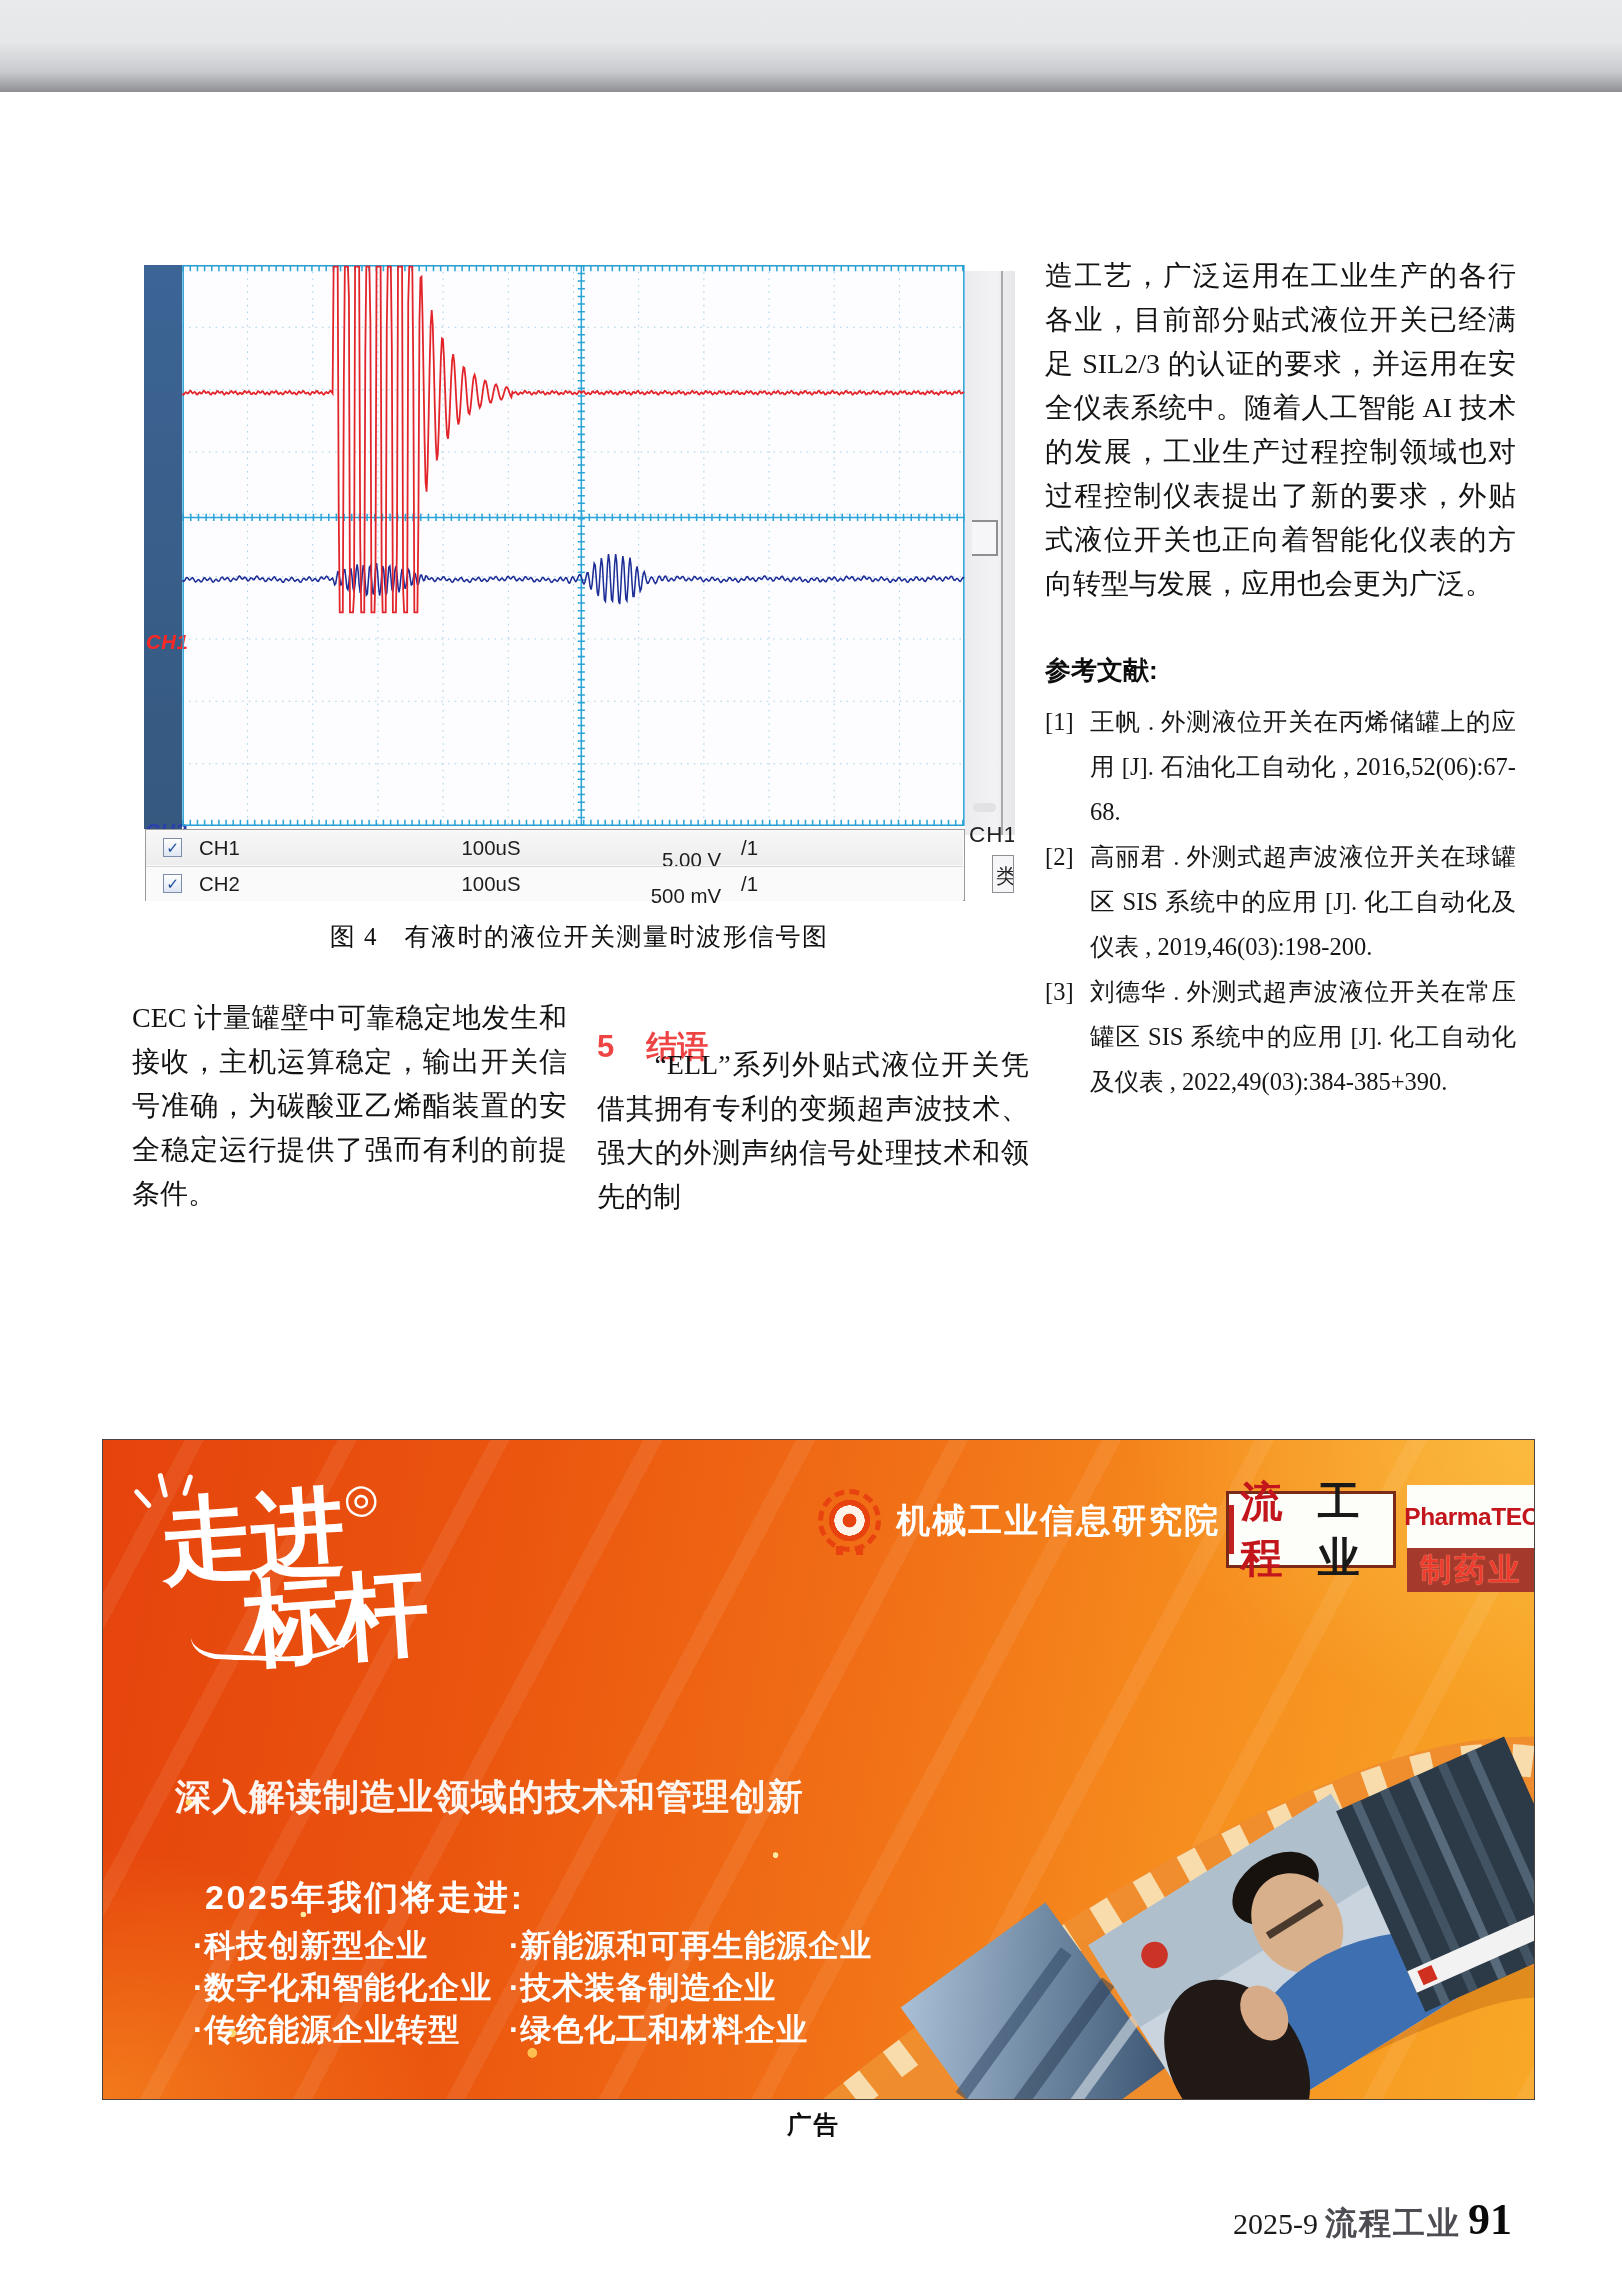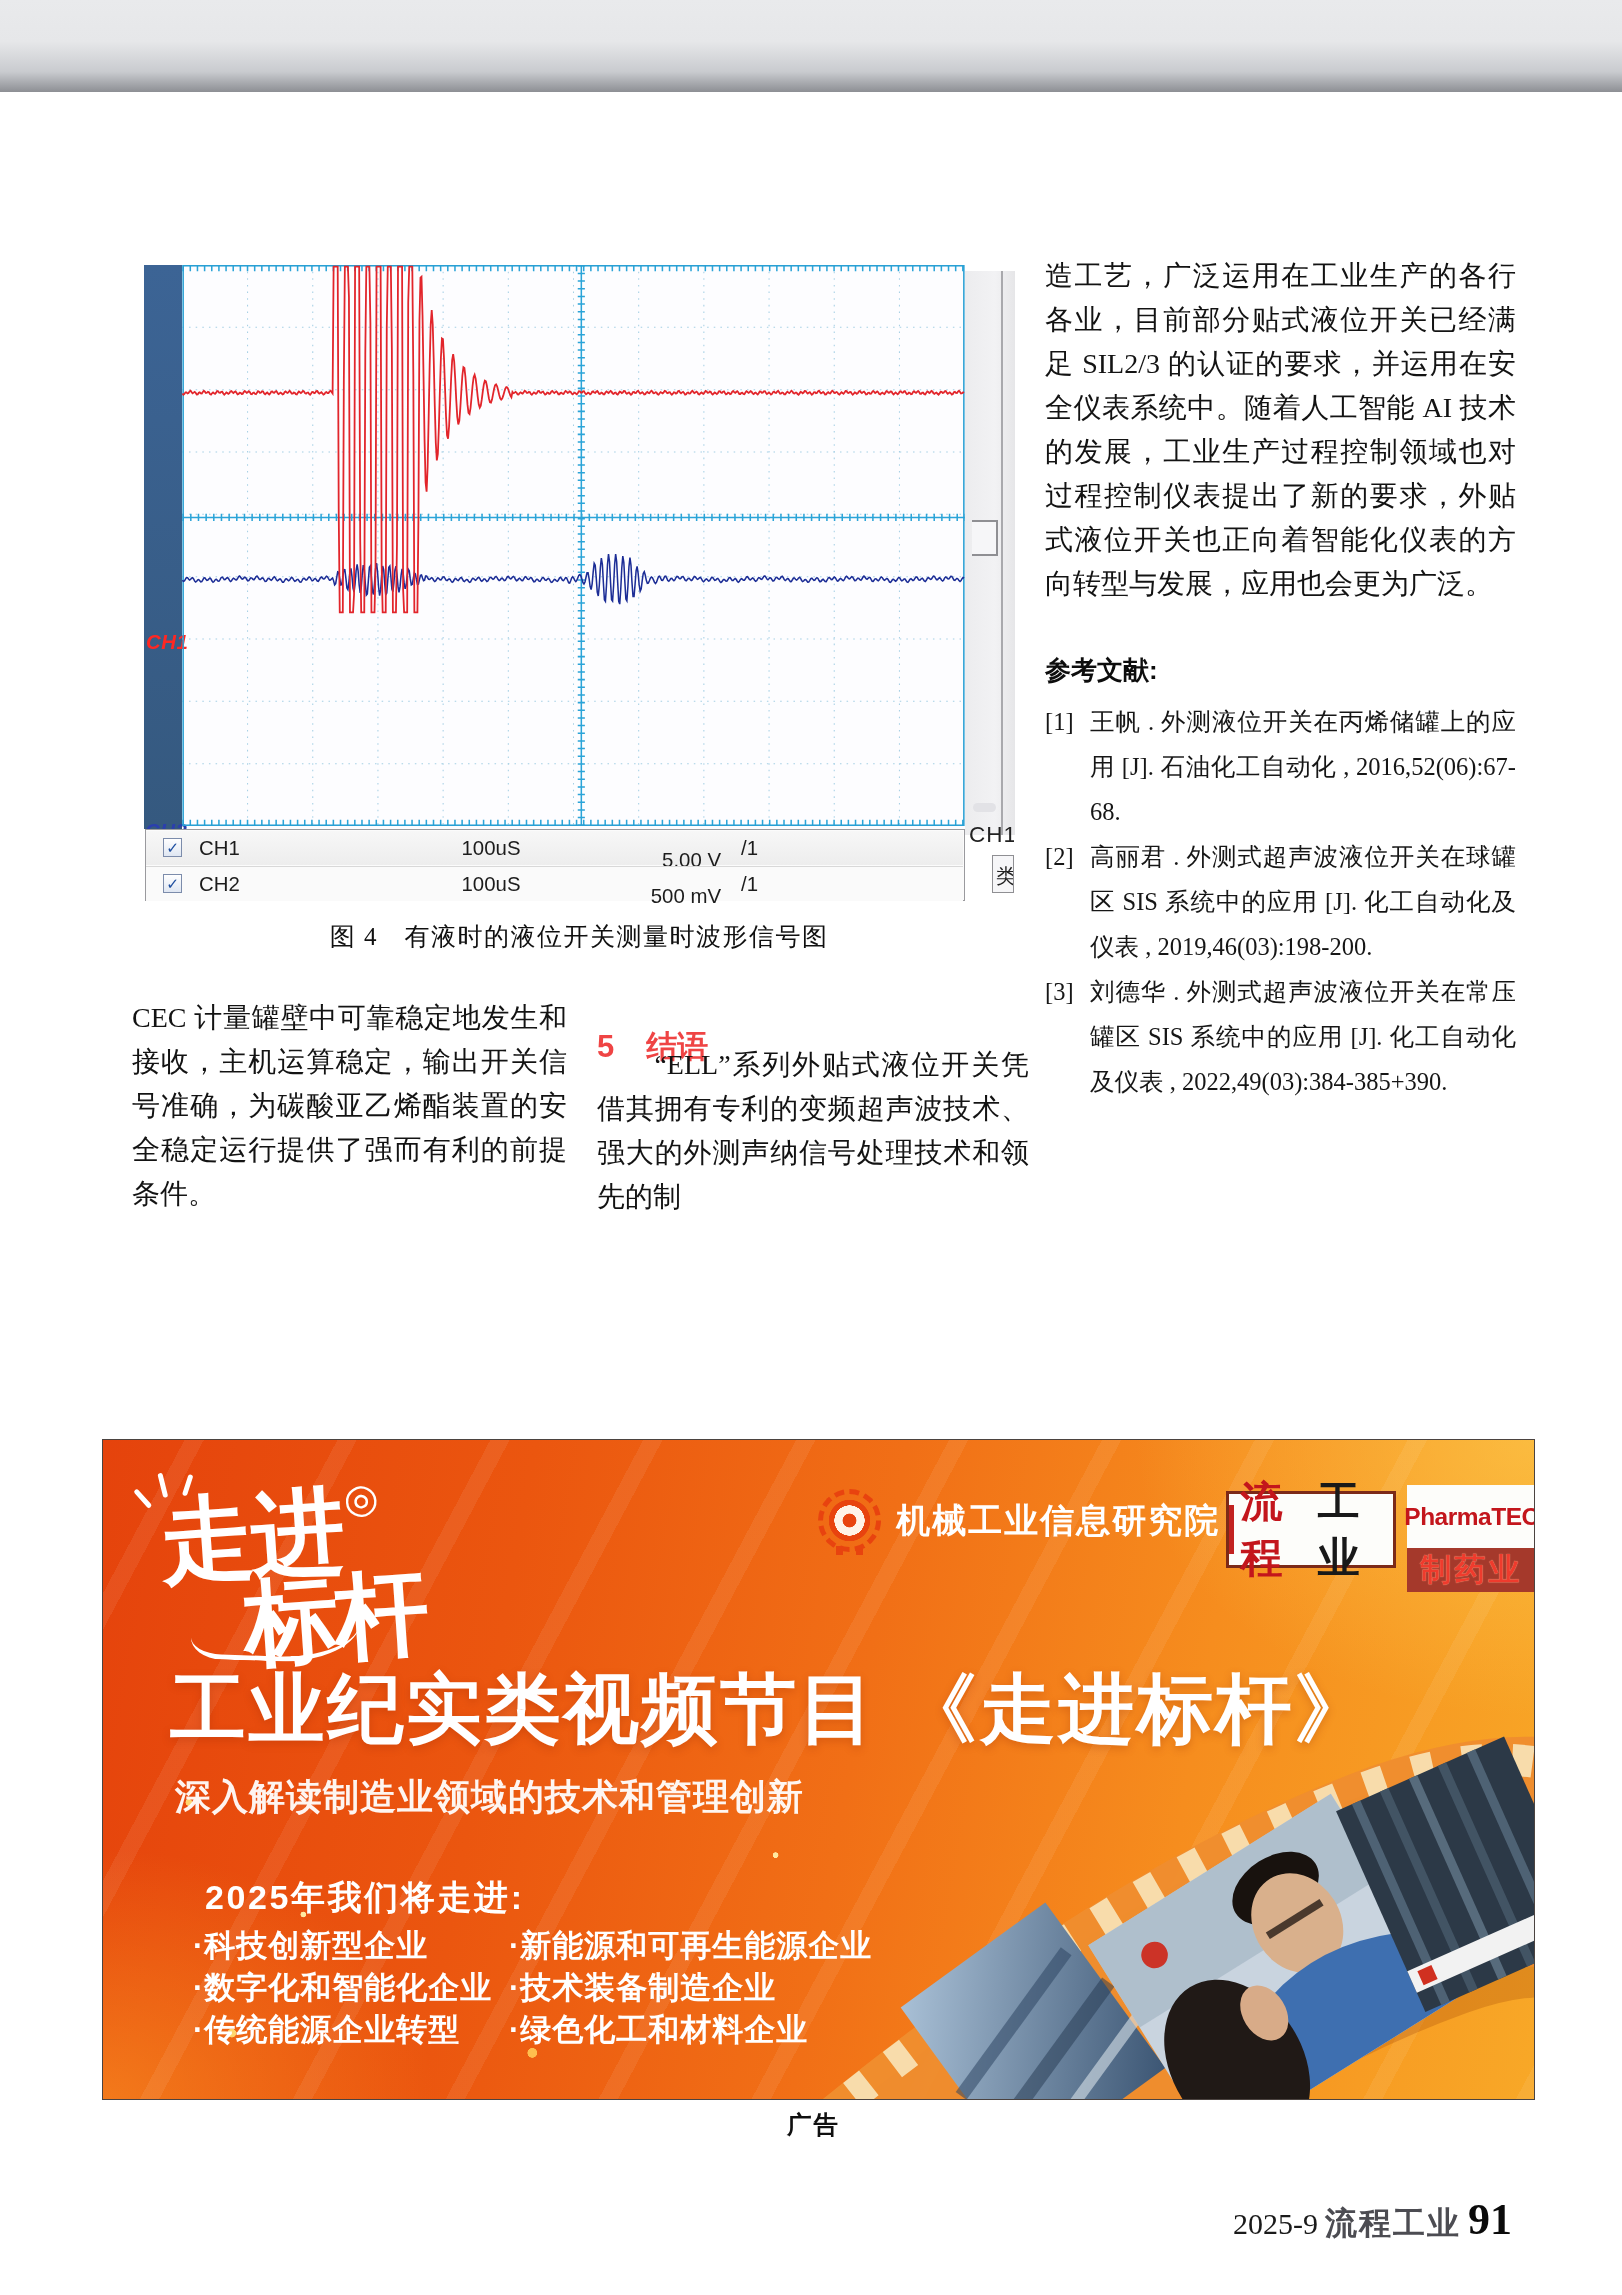--- a/index.html
+++ b/index.html
@@ -290,21 +290,20 @@
     <span class="redbar"></span>
     <span class="brand-red">流程</span>
     <span class="brand-black">工业</span>
   </div>
 
   <div class="partner3">
     <div class="p3top">PharmaTEC</div>
     <div class="p3bot">制药业</div>
   </div>
 
-  <div class="ad-title">工业纪实类视频节目 《走进标杆》</div>
   <div class="ad-subtitle">深入解读制造业领域的技术和管理创新</div>
   <div class="ad-plan">2025年我们将走进:</div>
 
   <div class="ad-bullets bl">
     <div>·科技创新型企业</div>
     <div>·数字化和智能化企业</div>
     <div>·传统能源企业转型</div>
   </div>
   <div class="ad-bullets br">
     <div>·新能源和可再生能源企业</div>

